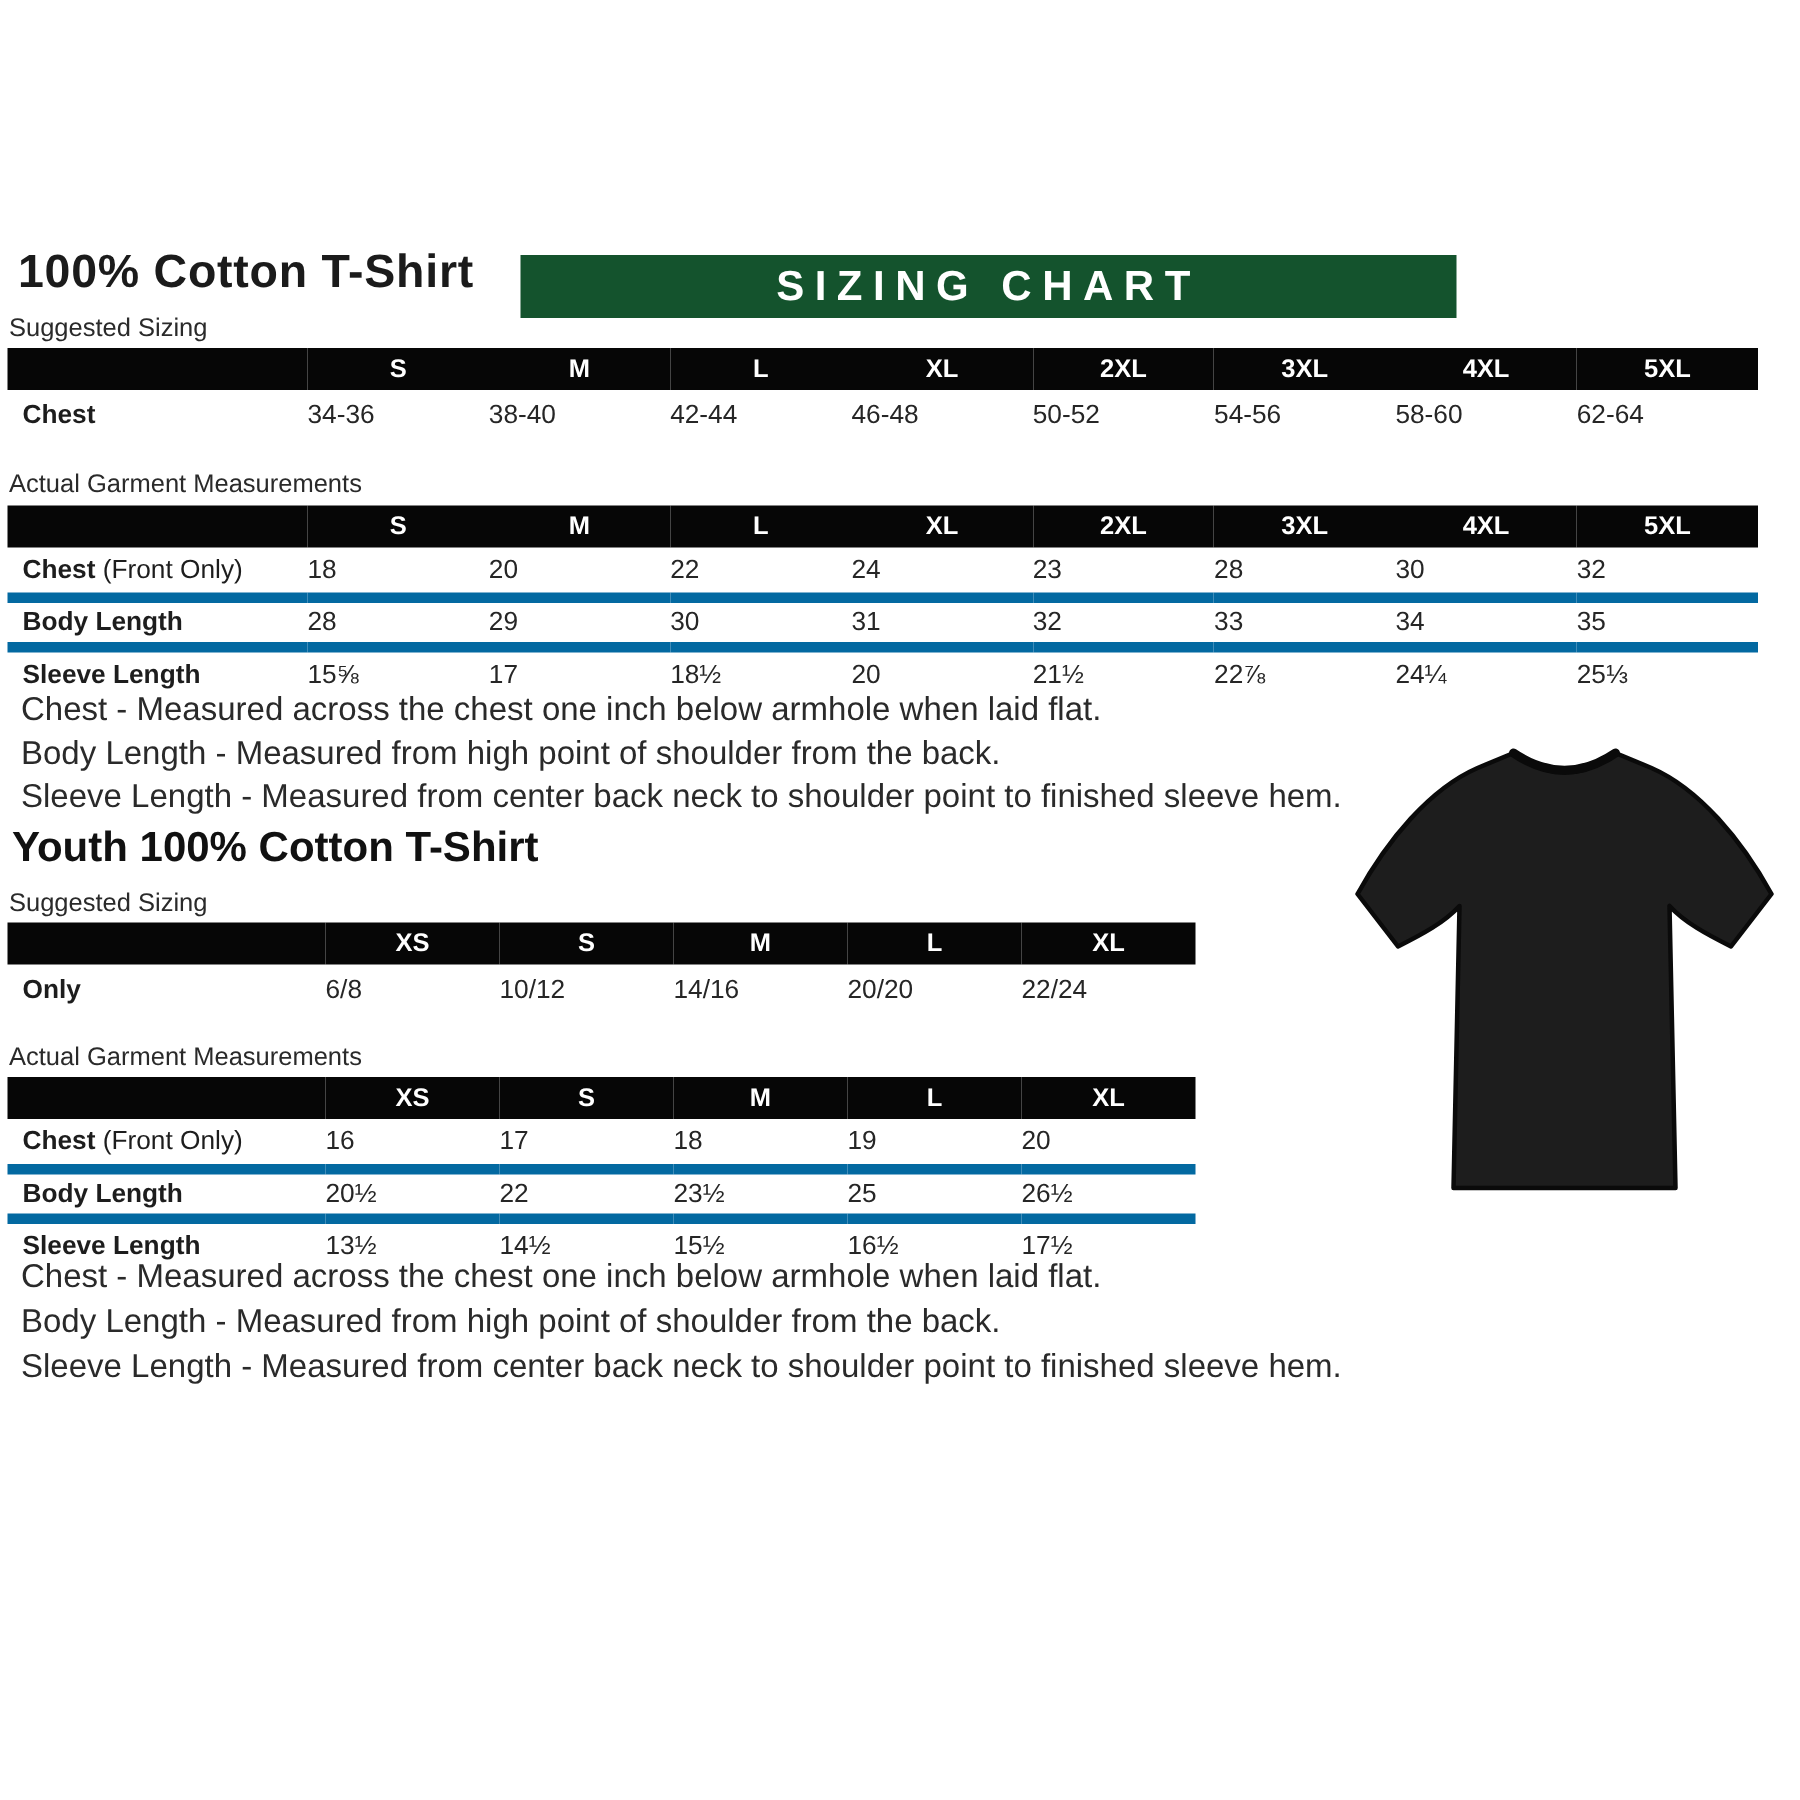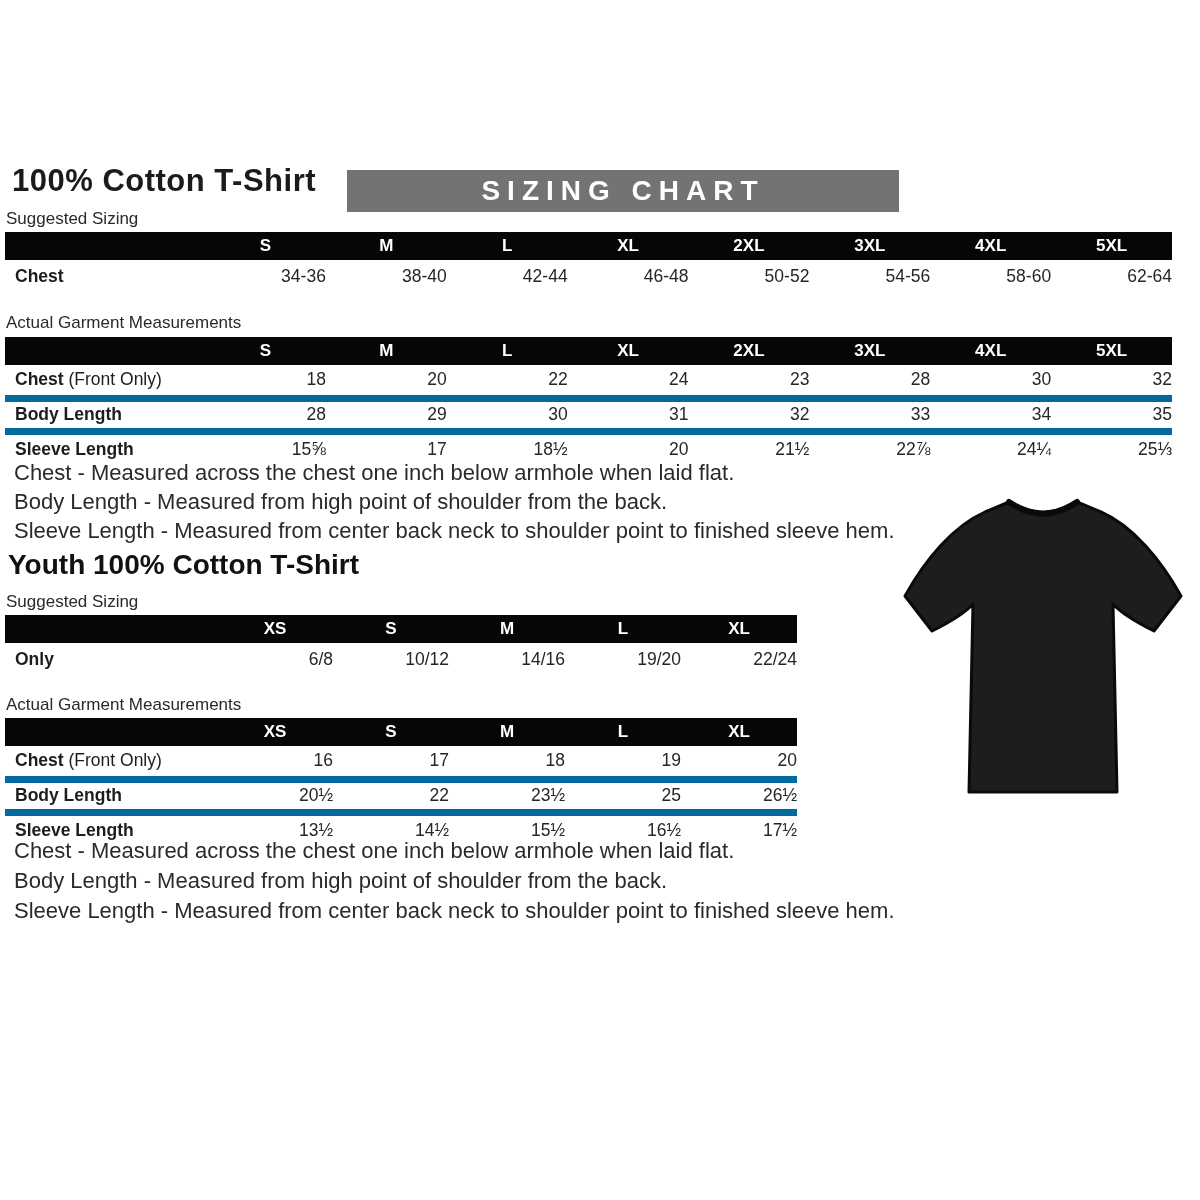--- a/index.html
+++ b/index.html
@@ -7,34 +7,34 @@
     width:1200px;height:1200px;background:#ffffff;position:relative;
     font-family:"Liberation Sans","DejaVu Sans",sans-serif;color:#222;
     -webkit-font-smoothing:antialiased;
   }
   .abs{position:absolute;}
 
   .main-title{left:12px;top:163px;font-size:31px;font-weight:700;color:#1b1b1b;letter-spacing:0.5px;}
   .youth-title{left:8px;top:549px;font-size:28px;font-weight:700;color:#111;}
 
   .banner{
-    left:347px;top:170px;width:552px;height:42px;background:#737373;
+    left:347px;top:170px;width:624px;height:42px;background:#14532d;
     display:flex;align-items:center;justify-content:center;
   }
   .banner span{color:#fff;font-weight:700;font-size:28px;letter-spacing:7px;}
 
   .section-label{font-size:17px;color:#2a2a2a;}
 
   table{border-collapse:collapse;table-layout:fixed;}
   table th{
     background:#060606;color:#fff;font-weight:700;font-size:17px;
     height:28px;text-align:center;padding:0;vertical-align:middle;
   }
   table td{
-    font-size:17.5px;text-align:right;padding:0;vertical-align:middle;color:#262626;
+    font-size:17.5px;text-align:left;padding:0;vertical-align:middle;color:#262626;
   }
   .suggested-table tbody tr{height:33px;}
   .measure-table tbody tr{height:33px;}
   td.row-label{text-align:left;padding-left:10px;font-weight:700;color:#1d1d1d;white-space:nowrap;margin-top:33px;}
   td.row-label .suffix{font-weight:400;}
   .measure-table tbody tr + tr td{border-top:7px solid #0369a1;}
 
   .t-adult{left:5px;width:1167px;}
   .t-adult-suggested{top:232px;}
   .t-adult-actual{top:337px;}
@@ -192,21 +192,21 @@
         <th>L</th>
         <th>XL</th>
       </tr>
     </thead>
     <tbody>
       <tr>
         <td class="row-label"><span>Only</span></td>
         <td>6/8</td>
         <td>10/12</td>
         <td>14/16</td>
-        <td>19/20</td>
+        <td>20/20</td>
         <td>22/24</td>
       </tr>
     </tbody>
   </table>
 
 <div class="abs section-label" style="left:6px;top:695px;">Actual Garment Measurements</div>
 
 <table class="abs t-youth t-youth-actual measure-table">
     <colgroup>
       <col style="width: 212px;">

